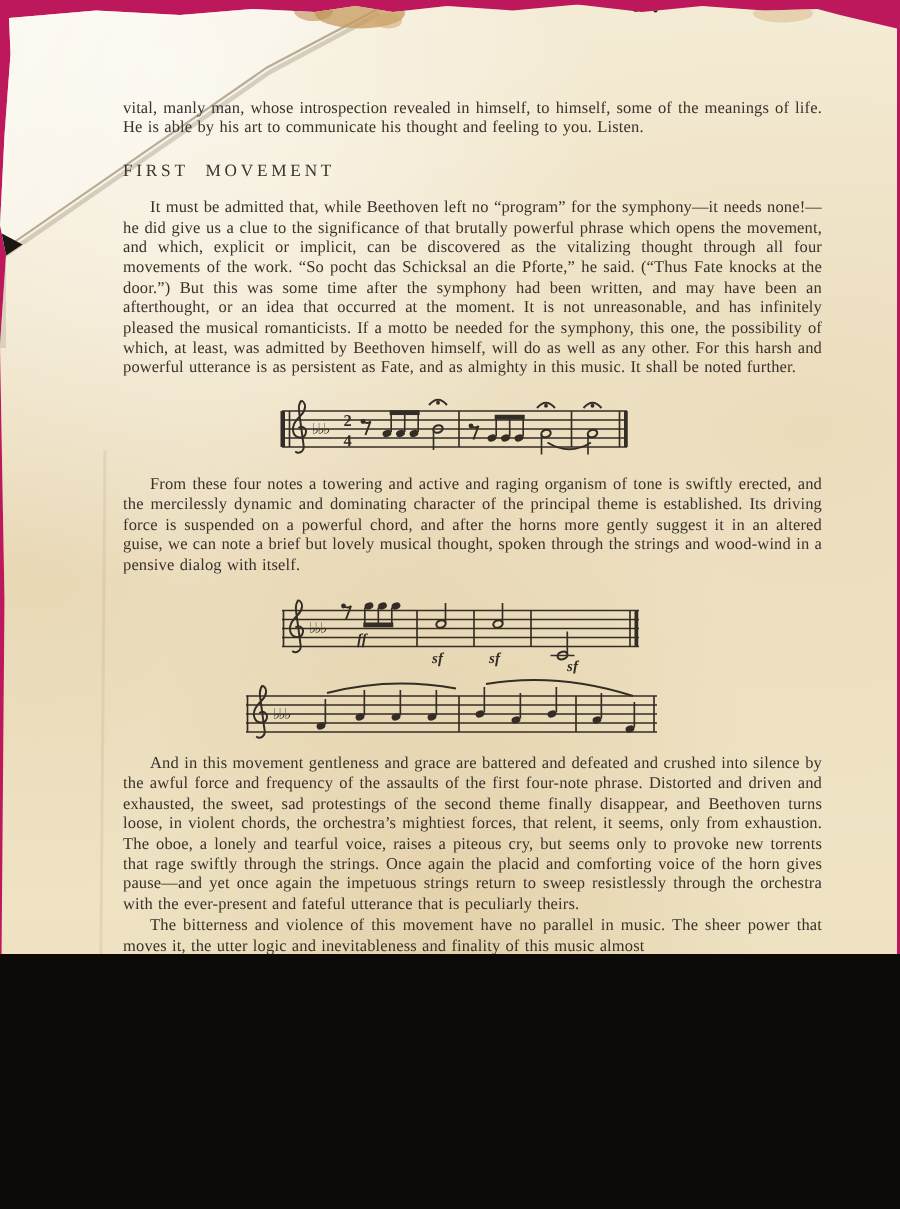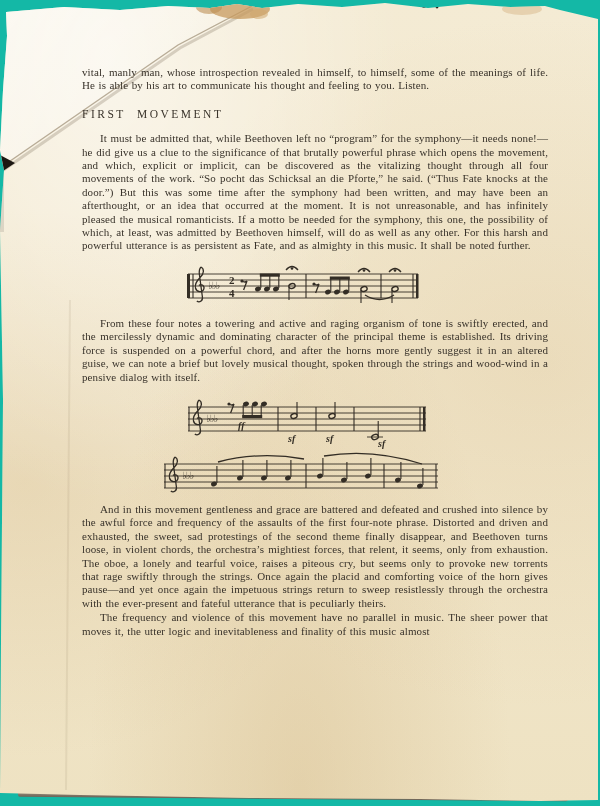--- a/index.html
+++ b/index.html
@@ -1,16 +1,16 @@
 <!DOCTYPE html>
 <html><head>
 <meta charset="utf-8">
 <style>
   html,body{margin:0;padding:0;background:#0d0a07;}
-  #stage{position:relative;width:600px;height:806px;overflow:hidden;background:#14b8a6;
+  #stage{position:relative;width:600px;height:636px;overflow:hidden;background:#be185d;
          font-family:"Liberation Serif","DejaVu Serif",serif;}
   
   #under-edge{position:absolute;left:18px;top:794px;width:550px;height:5px;
               background:linear-gradient(#9a907e,#6d6356);transform:rotate(0.45deg);border-radius:2px;}
   
   #paper{position:absolute;inset:0;
     background:
       radial-gradient(ellipse at 18% 7%, rgba(255,255,255,0.55), rgba(255,255,255,0) 42%),
       radial-gradient(ellipse at 90% 45%, rgba(214,188,140,0.28), rgba(214,188,140,0) 55%),
       radial-gradient(ellipse at 50% 100%, rgba(206,176,124,0.35), rgba(206,176,124,0) 50%),
@@ -237,17 +237,17 @@
             <line class="mus-bar" x1="264.9" y1="35" x2="264.9" y2="18"></line>
             <path class="mus-path" d="M60 12 Q102 1 146 9"></path>
             <path class="mus-path" d="M166 6 Q214 -2 264 14"></path>
           </g>
           <line class="mus-bar" x1="278" y1="14" x2="278" y2="38"></line>
         </svg>
       </div>
 
       <p class="indent p-after-music">And in this movement gentleness and grace are battered and defeated and crushed into silence by the awful force and frequency of the assaults of the first four-note phrase. Distorted and driven and exhausted, the sweet, sad protestings of the second theme finally disappear, and Beethoven turns loose, in violent chords, the orchestra’s mightiest forces, that relent, it seems, only from exhaustion.  The oboe, a lonely and tearful voice, raises a piteous cry, but seems only to provoke new torrents that rage swiftly through the strings.  Once again the placid and comforting voice of the horn gives pause—and yet once again the impetuous strings return to sweep resistlessly through the orchestra with the ever-present and fateful utterance that is peculiarly theirs.</p>
 
-      <p class="indent">The frequency and violence of this movement have no parallel in music.  The sheer power that moves it, the utter logic and inevitableness and finality of this music almost</p>
+      <p class="indent">The bitterness and violence of this movement have no parallel in music.  The sheer power that moves it, the utter logic and inevitableness and finality of this music almost</p>
 
     </div>
   </div>
 </div>
 
 </body></html>

